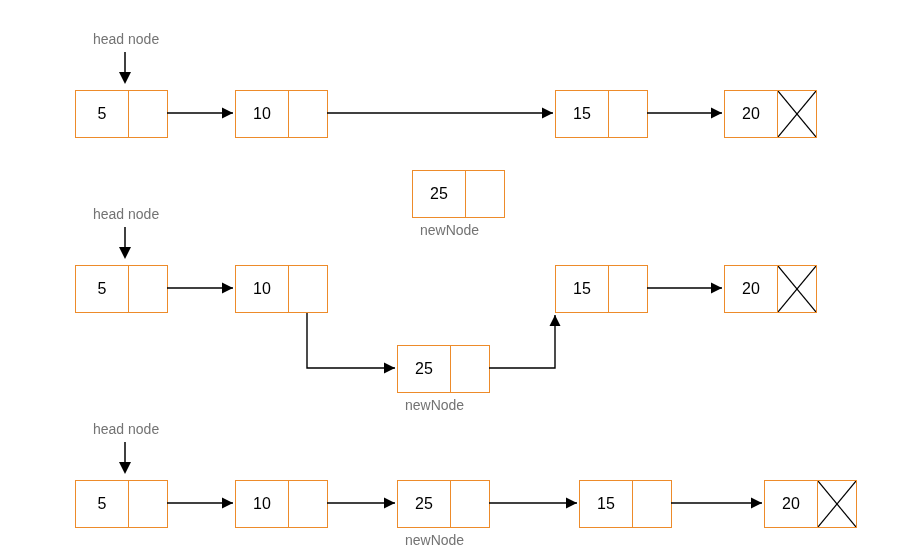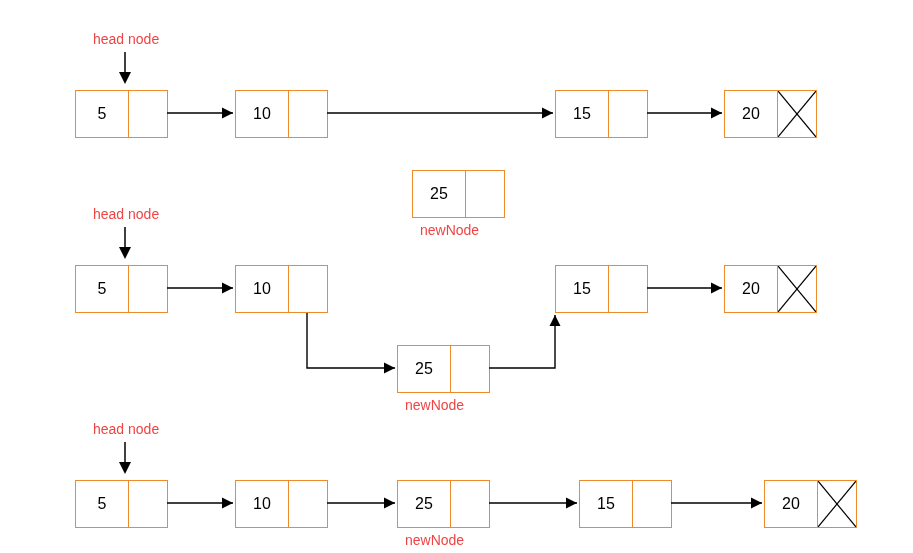--- a/index.html
+++ b/index.html
@@ -39,21 +39,21 @@
     height: 46px;
     position: relative;
   }
   .node .next.nullptr svg {
     position: absolute;
     inset: 0;
   }
   .label {
     position: absolute;
     font-size: 14px;
-    color: #ef4444;
+    color: #737373;
     white-space: nowrap;
   }
   .head-arrow {
     position: absolute;
   }
   svg.connector {
     position: absolute;
     top: 0;
     left: 0;
     width: 913px;

